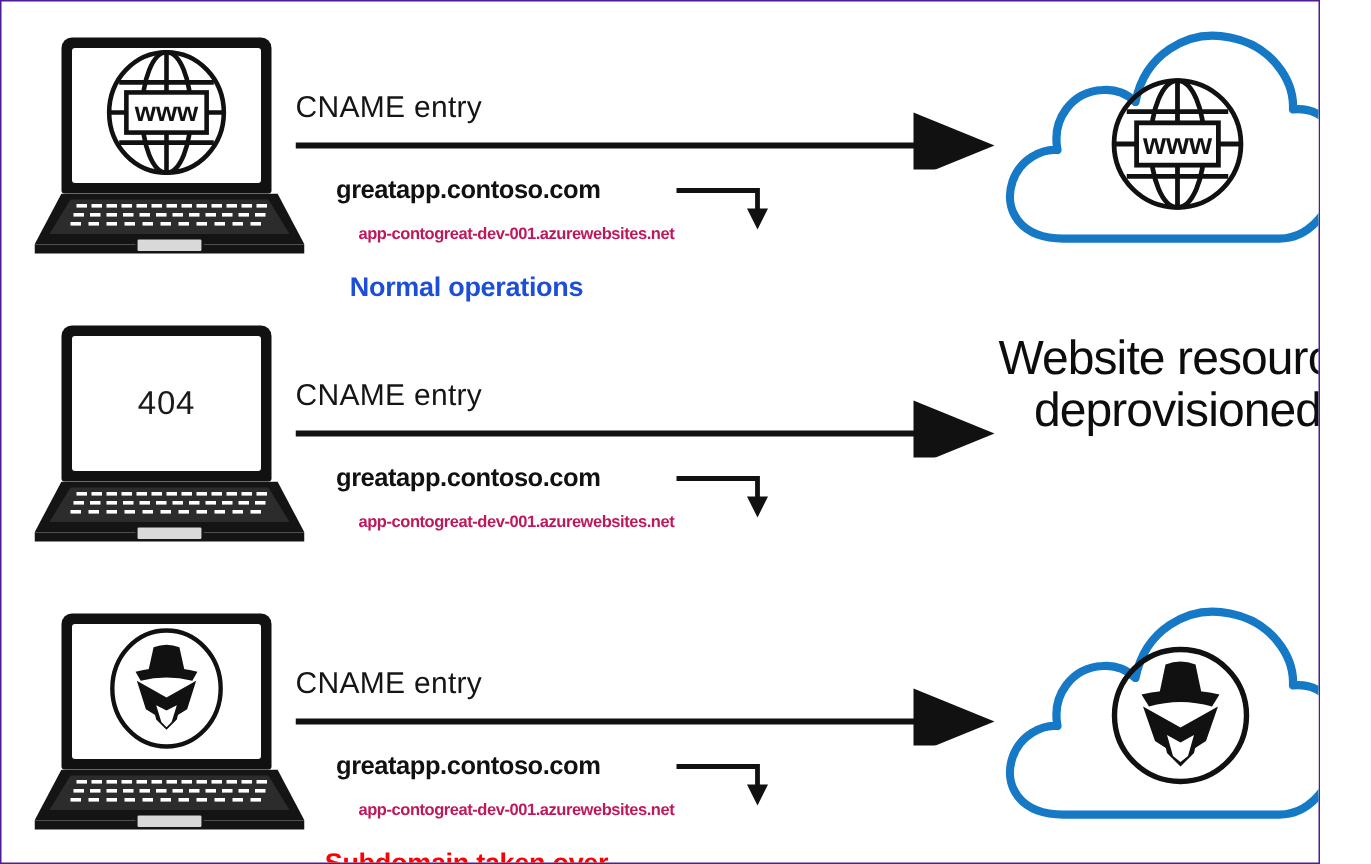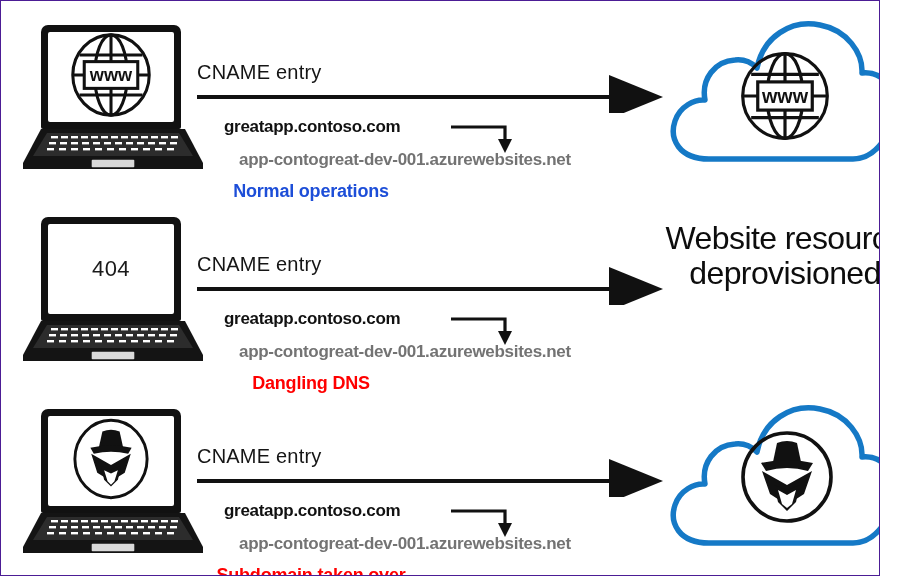--- a/index.html
+++ b/index.html
@@ -119,22 +119,22 @@
     color: #111111;
     letter-spacing: -0.3px;
     margin-left: 21px;
   }
   .dns-to {
     position: absolute;
     left: 42px;
     top: 33px;
     font-family: "Liberation Sans", sans-serif;
     font-weight: bold;
-    font-size: 17px;
-    color: #737373;
+    font-size: 11px;
+    color: #be185d;
     letter-spacing: -0.3px;
   }
   .bend-arrow {
     position: absolute;
     left: 252px;
     top: 4px;
     width: 70px;
     height: 34px;
   }
   .status-label {
@@ -346,21 +346,20 @@
       <div class="dns-from">greatapp.contoso.com</div>
       <div class="bend-arrow">
         <svg width="70" height="34" viewBox="0 0 70 34">
           <path d="M2 6 L56 6 L56 20" fill="none" stroke="#111" stroke-width="3.2"></path>
           <path d="M49 18 L56 32 L63 18 Z" fill="#111"></path>
         </svg>
       </div>
       <div class="dns-to">app-contogreat-dev-001.azurewebsites.net</div>
     </div>
 
-    <div class="status-label status-red">Dangling DNS</div>
 
     <div class="right-text">Website resource deprovisioned</div>
   </div>
 
   <div class="row row-2">
 
     <div class="laptop">
       <div class="laptop-lid">
         <div class="laptop-screen">
           <span>

